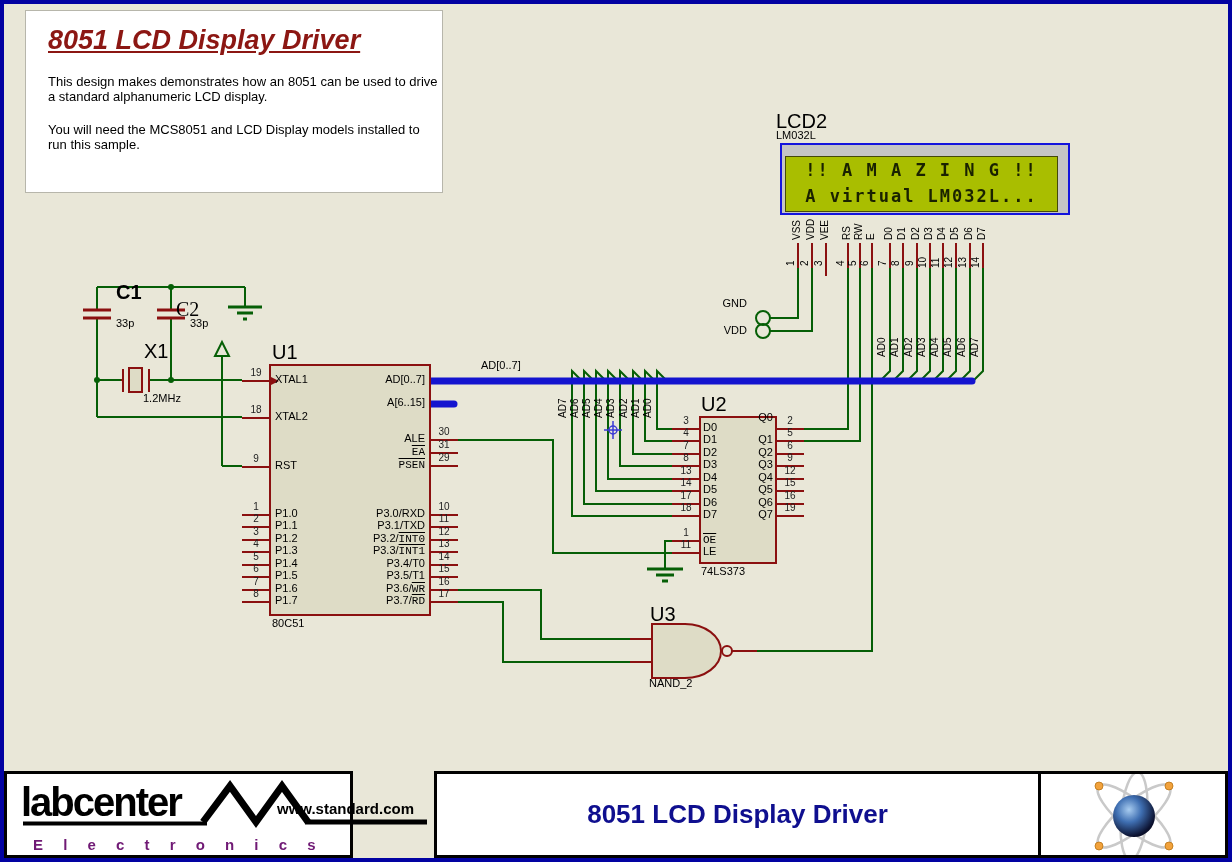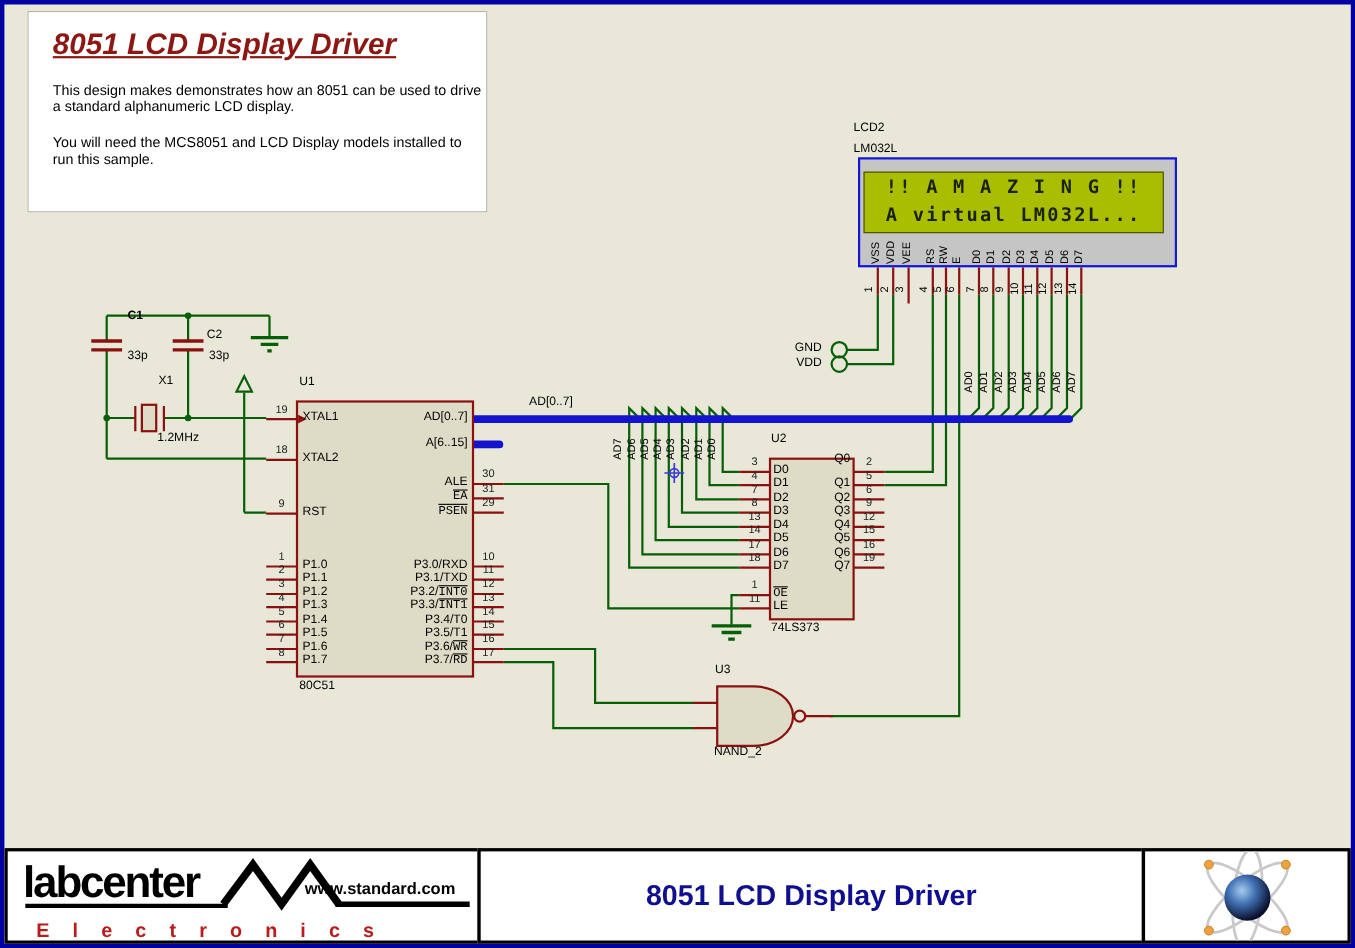--- a/index.html
+++ b/index.html
@@ -7,43 +7,43 @@
          box-shadow:inset 0 0 0 4px #0202a2;font-family:"Liberation Sans",sans-serif;}
   
   #title-block{position:absolute;left:25px;top:10px;width:418px;height:183px;background:#ffffff;
                border:1px solid #b7b6ab;box-sizing:border-box;padding:14px 22px 0 22px;}
   #title-block h1{margin:0 0 0 0;font-size:27px;font-style:italic;font-weight:bold;
                   color:#8c1713;text-decoration:underline;letter-spacing:0px;}
   #title-block p{margin:18px 0 0 0;font-size:13px;line-height:15px;color:#000;width:392px;}
   
   #sch{position:absolute;left:0;top:0;width:1232px;height:770px;}
   
-  #lcd-body{position:absolute;left:780px;top:143px;width:290px;height:100px;background:#c5c5c5;
+  #lcd-body{position:absolute;left:780px;top:143px;width:290px;height:72px;background:#c5c5c5;
             border:2px solid #1414dd;box-sizing:border-box;}
   #lcd-screen{position:absolute;left:3px;top:11px;width:273px;height:56px;background:#a9be00;
               border:1px solid #44490a;box-sizing:border-box;text-align:center;}
   .lcd-line{font-family:"DejaVu Sans Mono",monospace;font-weight:bold;font-size:17px;
             letter-spacing:2px;color:#1a2200;line-height:26px;white-space:pre;}
   
   .lbl{position:absolute;color:#000;white-space:pre;line-height:1;}
   .pname{font-size:11px;}
   .r{transform:translateX(-100%);}
   .pnum{font-size:10px;color:#222;transform:translateX(-50%);}
-  .ref{font-size:11px;}
+  .ref{font-size:20px;}
   .val{font-size:11px;}
   .vtext{font-size:10px;transform:rotate(-90deg);transform-origin:0 0;}
   .o{text-decoration:overline;font-family:Liberation Mono, monospace;}
   
   .banner-cell{position:absolute;top:771px;height:87px;background:#fff;border:3px solid #000;box-sizing:border-box;}
-  #banner-left{left:4px;width:433px;}
+  #banner-left{left:4px;width:349px;}
   #banner-mid{left:434px;width:607px;display:flex;align-items:center;justify-content:center;}
   #banner-right{left:1038px;width:190px;}
   #brand-word{position:absolute;left:14px;top:6px;font-size:40px;font-weight:bold;letter-spacing:-2px;color:#000;}
   #brand-url{position:absolute;left:270px;top:26px;font-size:15px;font-weight:bold;color:#000;}
-  #brand-sub{position:absolute;left:26px;top:62px;font-size:18px;font-weight:bold;letter-spacing:8px;color:#b91c1c;text-align:right;}
+  #brand-sub{position:absolute;left:26px;top:62px;font-size:15px;font-weight:bold;letter-spacing:8px;color:#701a75;text-align:right;}
   #banner-title{font-size:26px;font-weight:bold;color:#0f0f8f;}
 </style>
 </head>
 <body>
 
 <div id="stage">
 
   <svg id="sch" viewBox="0 0 1232 770" xmlns="http://www.w3.org/2000/svg">
 
     <g stroke="#065f06" stroke-width="2" fill="none">
@@ -144,25 +144,25 @@
       <div class="lbl ref" style="left: 272px; top: 342px;">U1</div>
       <div class="lbl val" style="left: 272px; top: 618px;">80C51</div>
       <div class="lbl ref" style="left: 701px; top: 394px;">U2</div>
       <div class="lbl val" style="left: 701px; top: 566px;">74LS373</div>
       <div class="lbl ref" style="left: 650px; top: 604px;">U3</div>
       <div class="lbl val" style="left: 649px; top: 678px;">NAND_2</div>
       <div class="lbl ref" style="left: 776px; top: 111px;">LCD2</div>
       <div class="lbl val" style="left: 776px; top: 130px;">LM032L</div>
       <div class="lbl ref" style="left: 116px; top: 282px; font-weight: bold;">C1</div>
       <div class="lbl val" style="left: 116px; top: 318px;">33p</div>
-      <div class="lbl ref" style="left: 188px; top: 299px;">C2</div>
+      <div class="lbl ref" style="left: 176px; top: 299px; font-family: Liberation Serif, serif;">C2</div>
       <div class="lbl val" style="left: 190px; top: 318px;">33p</div>
       <div class="lbl ref" style="left: 144px; top: 341px;">X1</div>
       <div class="lbl val" style="left: 143px; top: 393px;">1.2MHz</div>
-      <div class="lbl pname r" style="left: 747px; top: 311px; text-align: right;">GND</div>
+      <div class="lbl pname r" style="left: 747px; top: 298px; text-align: right;">GND</div>
       <div class="lbl pname r" style="left: 747px; top: 325px;">VDD</div>
       <div class="lbl pname" style="left: 481px; top: 360px;">AD[0..7]</div>
       <div class="lbl pname" style="left: 275px; top: 374px;">XTAL1</div>
       <div class="lbl pname" style="left: 275px; top: 411px;">XTAL2</div>
       <div class="lbl pname" style="left: 275px; top: 460px;">RST</div>
       <div class="lbl pname" style="left: 275px; top: 508px;">P1.0</div>
       <div class="lbl pname" style="left: 275px; top: 520px;">P1.1</div>
       <div class="lbl pname" style="left: 275px; top: 533px;">P1.2</div>
       <div class="lbl pname" style="left: 275px; top: 545px;">P1.3</div>
       <div class="lbl pname" style="left: 275px; top: 558px;">P1.4</div>

